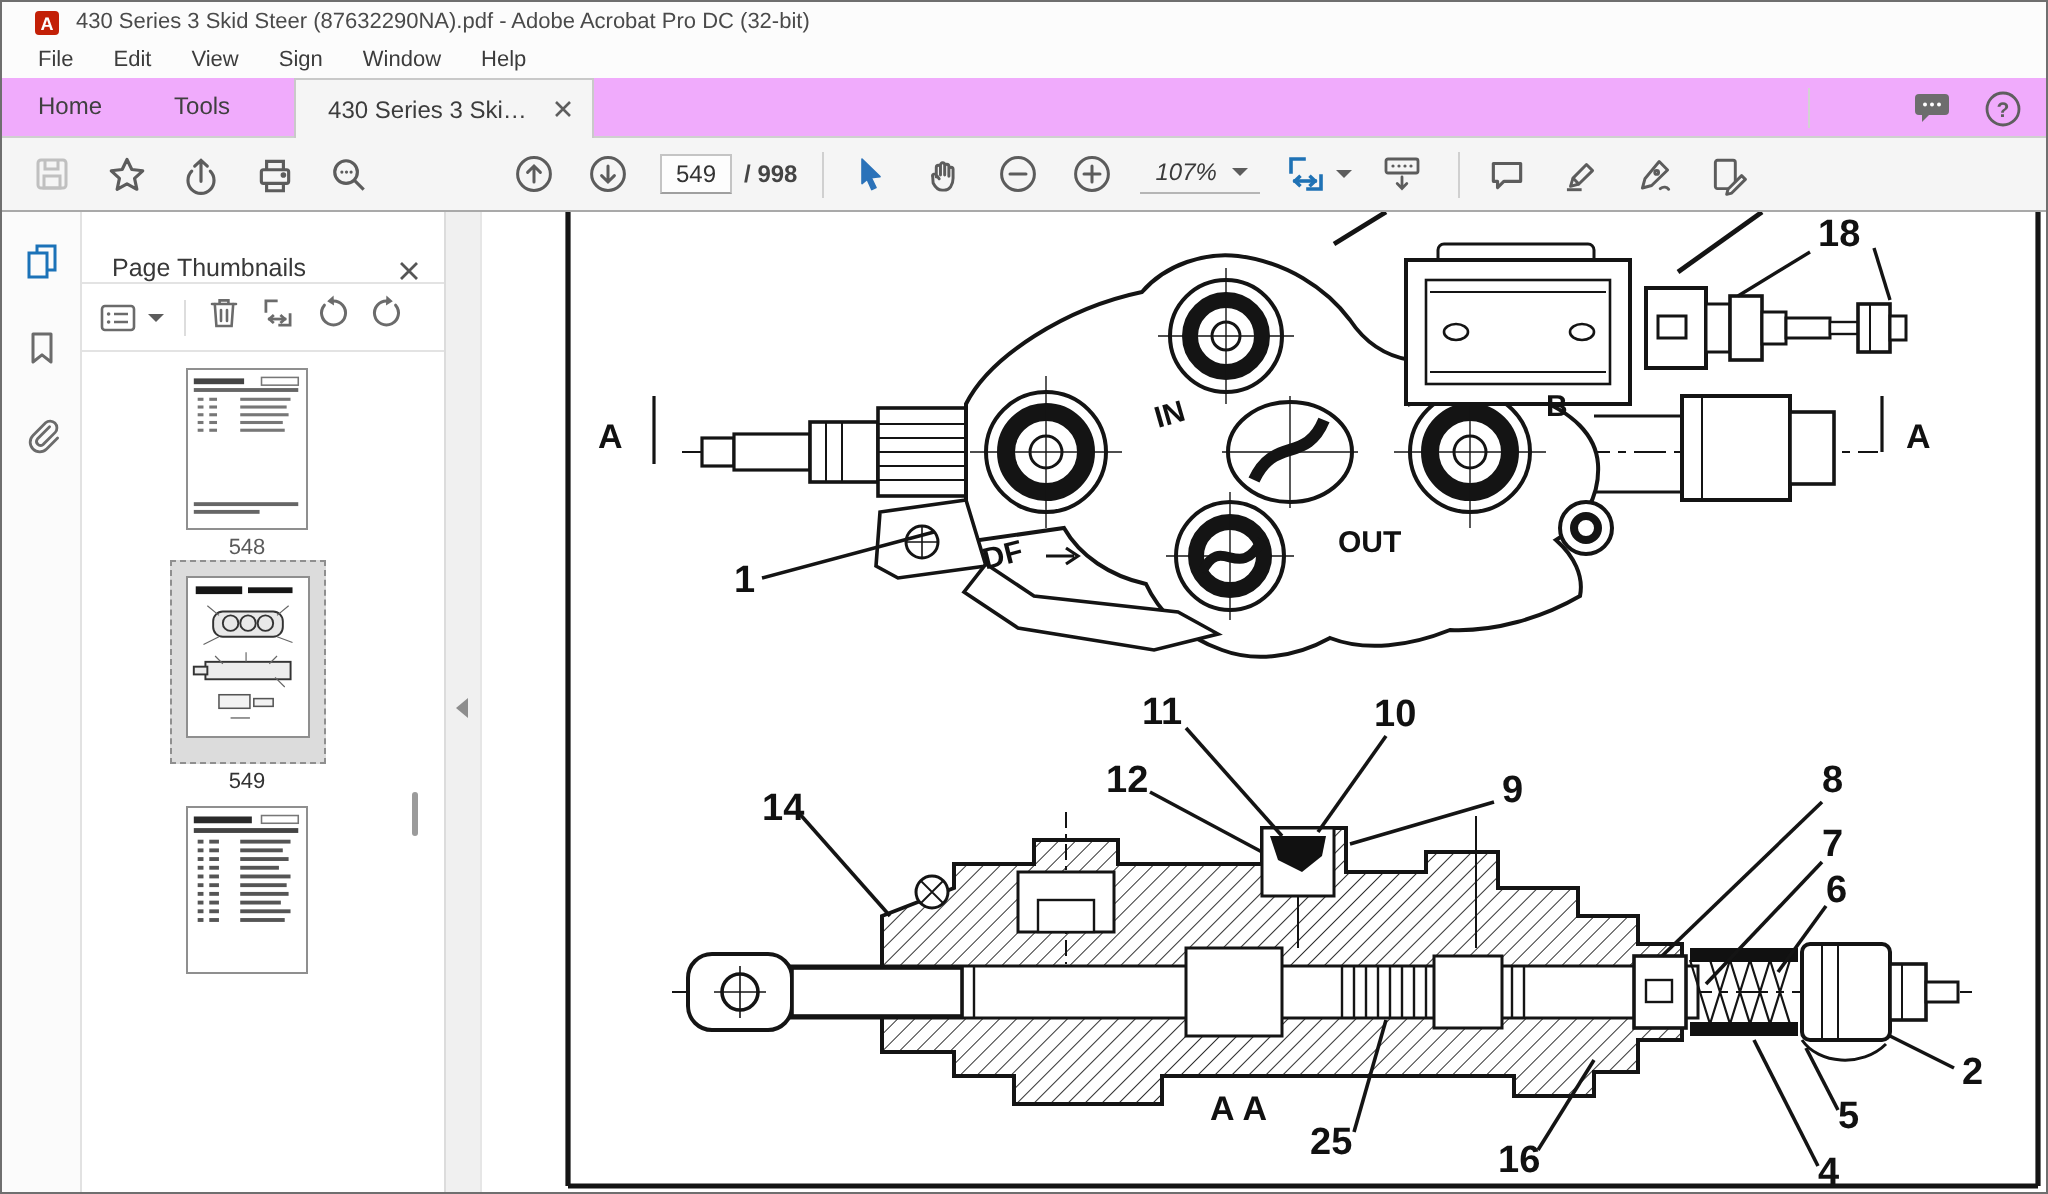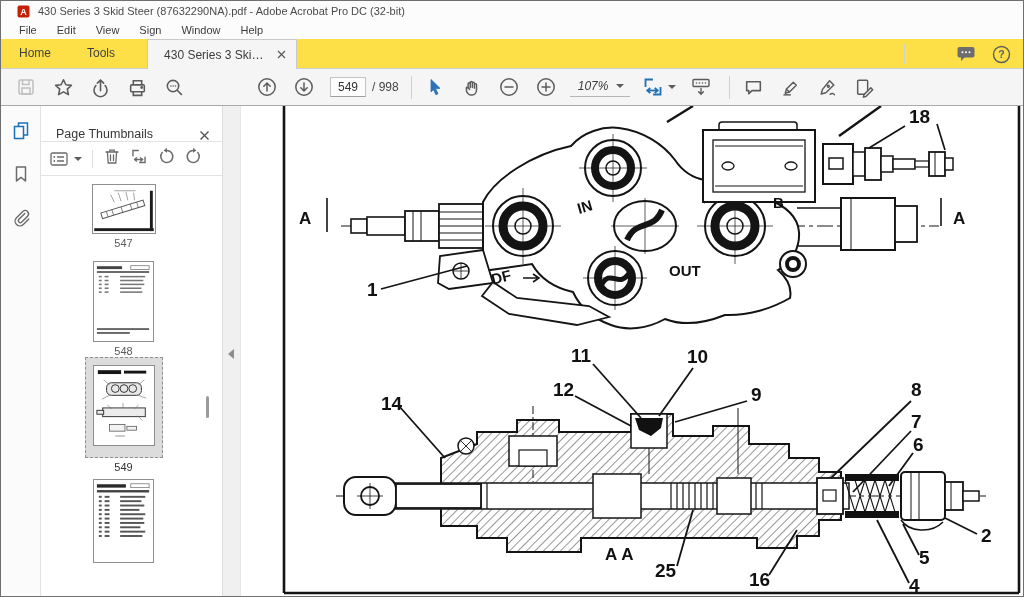--- a/index.html
+++ b/index.html
@@ -9,33 +9,33 @@
   
   .titlebar { height:20px; background:#fcfcfc; display:flex; align-items:center; padding-left:16px; gap:8px; flex:0 0 auto; }
   .titlebar .apptext { font-size:11px; color:#4a4a4a; white-space:nowrap; }
   .pdficon { width:13px; height:13px; flex:0 0 auto; }
 
   
   .menubar { height:18px; background:#fcfcfc; display:flex; align-items:center; padding-left:8px; flex:0 0 auto; }
   .menubar .mi { font-size:11px; color:#3c3c3c; padding:0 10px; cursor:default; }
 
   
-  .tabbar { height:30px; background:#fde047; border-bottom:1px solid #cfcfcf; display:flex; align-items:flex-end; position:relative; flex:0 0 auto; }
+  .tabbar { height:30px; background:#f0abfc; border-bottom:1px solid #cfcfcf; display:flex; align-items:flex-end; position:relative; flex:0 0 auto; }
   .tab { font-size:12px; color:#3f3f3f; padding:0 18px; line-height:29px; }
   .doctab { margin-left:14px; height:30px; margin-bottom:-1px; background:#f5f5f5; border:1px solid #c9c9c9; border-bottom:none; display:flex; align-items:center; gap:10px; padding:0 10px 0 16px; width:150px; }
   .doctab .label { font-size:12px; color:#3c3c3c; white-space:nowrap; overflow:hidden; text-overflow:ellipsis; flex:1; }
   .tabbar-right { position:absolute; right:12px; top:0; height:30px; display:flex; align-items:center; gap:16px; }
   .tabbar-sep { position:absolute; right:118px; top:5px; height:20px; width:1px; background:#d2d2d2; }
 
   
   .toolbar { height:37px; background:#f5f5f5; border-bottom:1px solid #a9a9a9; display:flex; align-items:center; padding:0 12px; flex:0 0 auto; }
   .tbtn { width:26px; height:26px; display:flex; align-items:center; justify-content:center; margin-right:11px; border-radius:2px; }
   .tsep { width:1px; height:23px; background:#d0d0d0; margin:0 10px 0 4px; }
   .pagebox { width:36px; height:20px; background:#fdfdfd; border:1px solid #c4c4c4; border-bottom-color:#9f9f9f; font-size:12px; color:#333; text-align:center; line-height:18px; margin:0 6px 0 2px; }
-  .pagetotal { font-size:12px; color:#444; margin-right:8px; white-space:nowrap; }
+  .pagetotal { font-size:12px; color:#444; margin-right:8px; white-space:nowrap;font-weight:bold; }
   .zoomdd { display:flex; align-items:center; gap:8px; border-bottom:1px solid #b5b5b5; padding:2px 6px 3px 8px; margin-right:10px;font-style:italic; }
   .zoomdd .zv { font-size:12px; color:#3c3c3c; }
   .caret { width:0; height:0; border-left:4px solid transparent; border-right:4px solid transparent; border-top:4px solid #5c5c5c; }
 
   
   .bodyrow { flex:1; display:flex; min-height:0; }
   .rail { width:40px; background:#fbfbfb; border-right:1px solid #e2e2e2; display:flex; flex-direction:column; align-items:center; padding-top:12px; gap:20px; }
   .railbtn { width:24px; height:24px; display:flex; align-items:center; justify-content:center; }
 
   .panel { width:182px; background:#ffffff; border-right:1px solid #dcdcdc; position:relative; display:flex; flex-direction:column; }
@@ -342,32 +342,20 @@
         <span>
           <svg width="19" height="19" viewBox="0 0 19 19">
               <path d="M13.8,5.6 A6,6 0 1 1 9.5,3.5" fill="none" stroke="#6b6b6b" stroke-width="1.5" stroke-linecap="round"></path>
               <path d="M9.2,0.8 L12.4,3.6 L9,5.8 Z" fill="#6b6b6b"></path>
             </svg>
         </span>
       </div>
 
       <div class="thumbs">
 
-        <div class="thumbitem" style="margin-bottom:12px;">
-          <svg class="thumbpage" width="64" height="50" viewBox="0 0 64 50">
-            <g transform="rotate(-17 32 26)" stroke="#555" stroke-width="1" fill="#fff">
-              <rect x="8" y="22" width="46" height="6"></rect>
-              <path d="M14,22 v6 M20,22 v6 M30,22 v6 M40,22 v6 M47,22 v6" stroke-width="0.7"></path>
-            </g>
-            <path d="M18,10 l4,8 M26,8 l3,9 M34,7 l2,9 M42,8 l1,8 M22,6 h22" stroke="#777" stroke-width="0.7" fill="none"></path>
-            <rect x="1" y="45" width="62" height="3" fill="#1c1c1c"></rect>
-            <rect x="59" y="6" width="3" height="42" fill="#1c1c1c"></rect>
-          </svg>
-          <span class="thumblabel">547</span>
-        </div>
 
         <div class="thumbitem" style="margin-bottom:0;">
           <svg class="thumbpage" width="61" height="81" viewBox="0 0 61 81">
             <rect x="3" y="4" width="26" height="3" fill="#444"></rect>
               <rect x="38" y="3.5" width="19" height="4" fill="none" stroke="#777" stroke-width="0.8"></rect>
             <rect x="3" y="9" width="54" height="2" fill="#666"></rect>
             <g fill="#777">
               <rect x="5" y="14" width="3" height="1.6"></rect>
                 <rect x="11" y="14" width="4" height="1.6"></rect>
                 <rect x="27" y="14" width="26" height="1.6"></rect>

